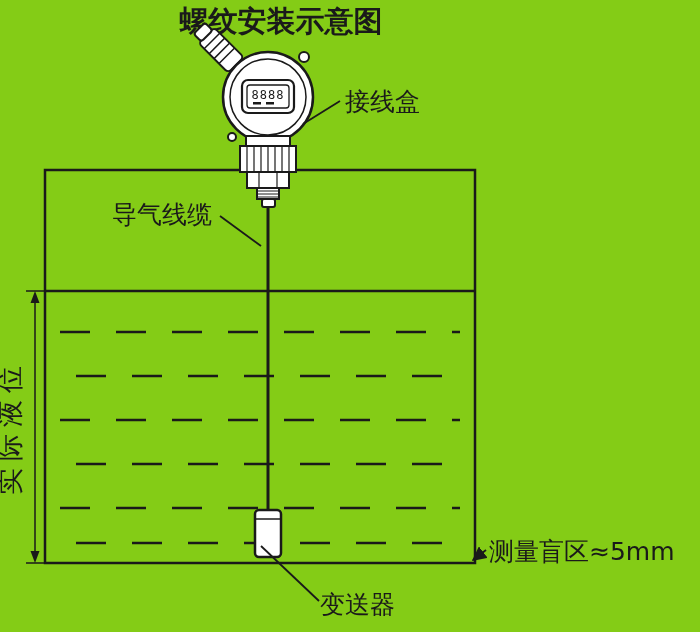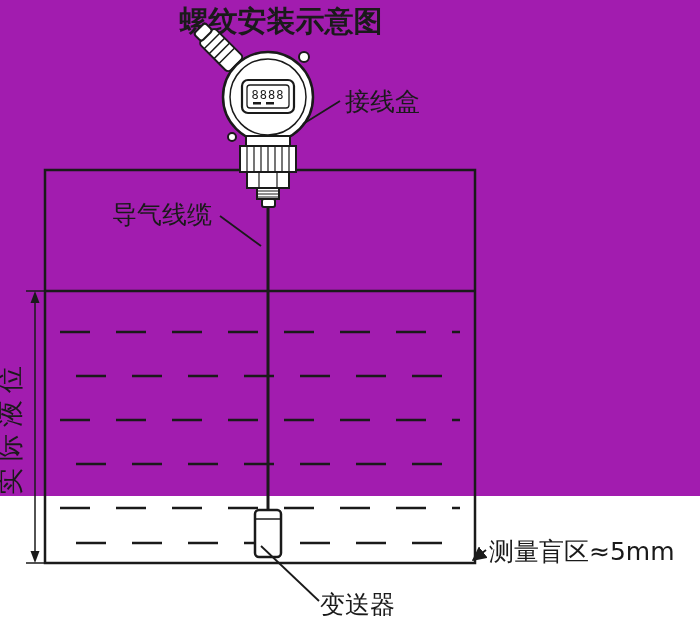--- a/index.html
+++ b/index.html
@@ -5,22 +5,22 @@
   html, body {
     margin: 0;
     padding: 0;
     background: #ffffff;
     width: 700px;
     height: 632px;
     overflow: hidden;
   }
   .page {
     width: 700px;
-    height: 496px;
-    background: #a21caf;
+    height: 632px;
+    background: #84cc16;
     text-align: right;
   }
   svg {
     display: block;
     font-family: "DejaVu Sans", "Liberation Sans", sans-serif;
   }
   .stroke { stroke: #1a1a1a; fill: none; }
   .fillw  { stroke: #1a1a1a; fill: #ffffff; }
   .solid  { fill: #1a1a1a; stroke: none; }
   text { fill: #1a1a1a; }

